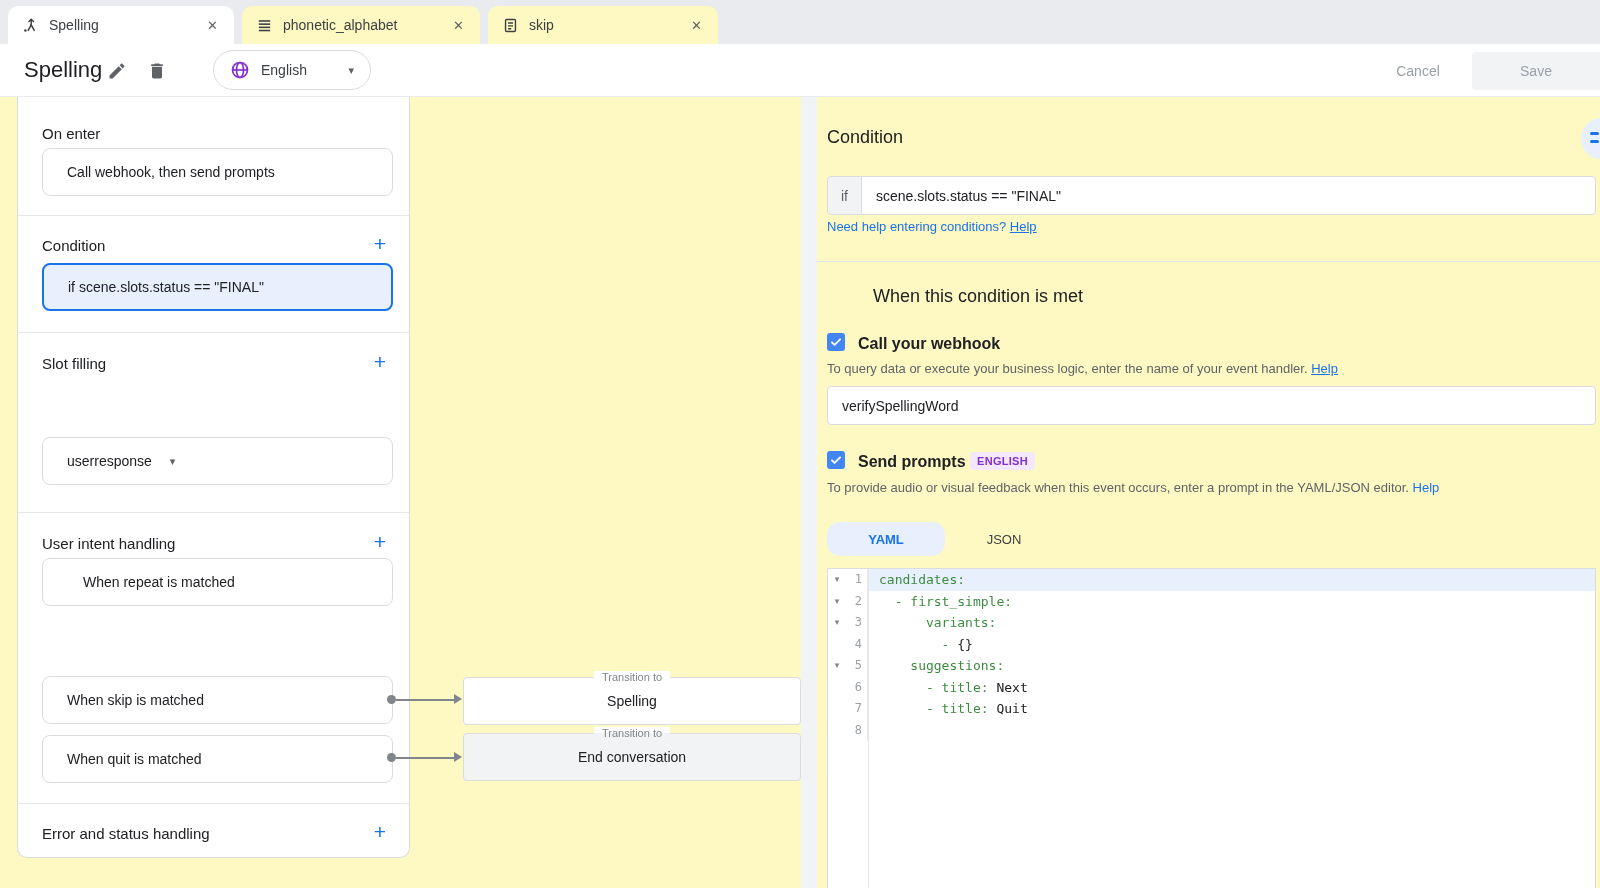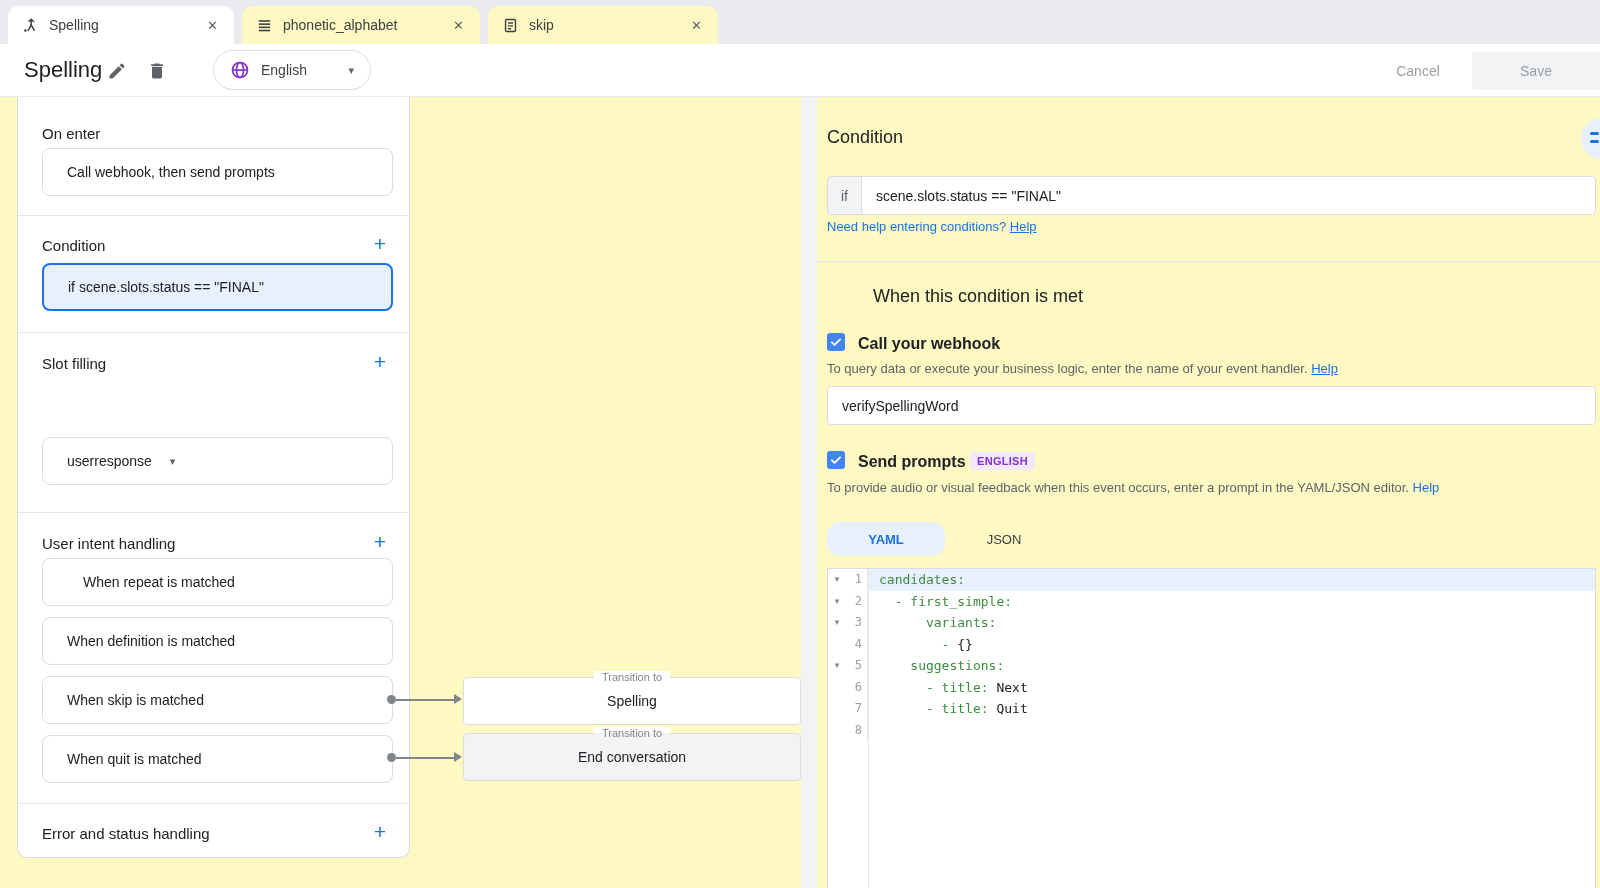--- a/index.html
+++ b/index.html
@@ -175,23 +175,20 @@
         <span>userresponse</span>
         <span class="mcaret">▾</span>
       </div>
 
       <div class="sec-hr" style="top:415px;"></div>
       <div class="sec-title" style="top:438px;">User intent handling</div>
       <div class="add-btn" style="top:434px;">+</div>
       <div class="mini-card" style="top:461px;padding-left:40px;">
         <span>When repeat is matched</span>
       </div>
-      <div class="mini-card" style="top:520px;">
-        <span>When definition is matched</span>
-      </div>
       <div class="mini-card" style="top:579px;">
         <span>When skip is matched</span>
       </div>
       <div class="mini-card" style="top:638px;">
         <span>When quit is matched</span>
       </div>
 
       <div class="sec-hr" style="top:706px;"></div>
       <div class="sec-title" style="top:728px;">Error and status handling</div>
       <div class="add-btn" style="top:724px;">+</div>

